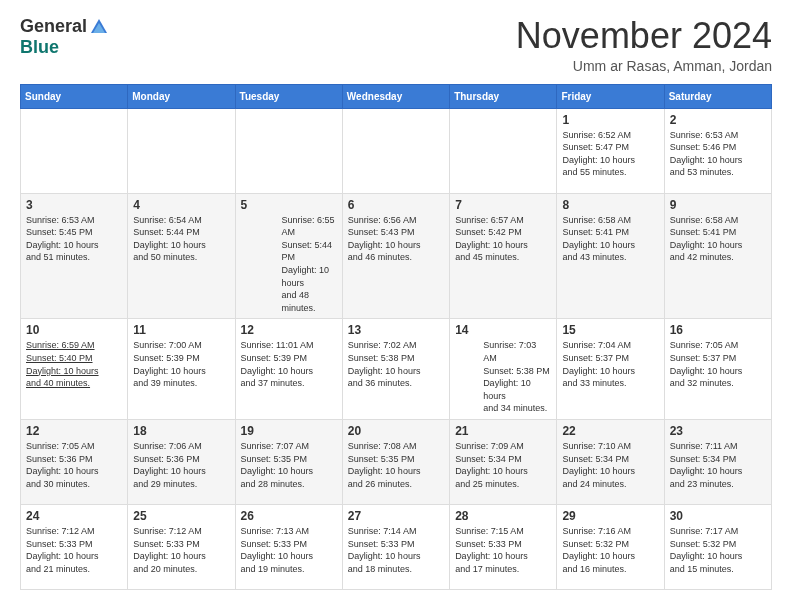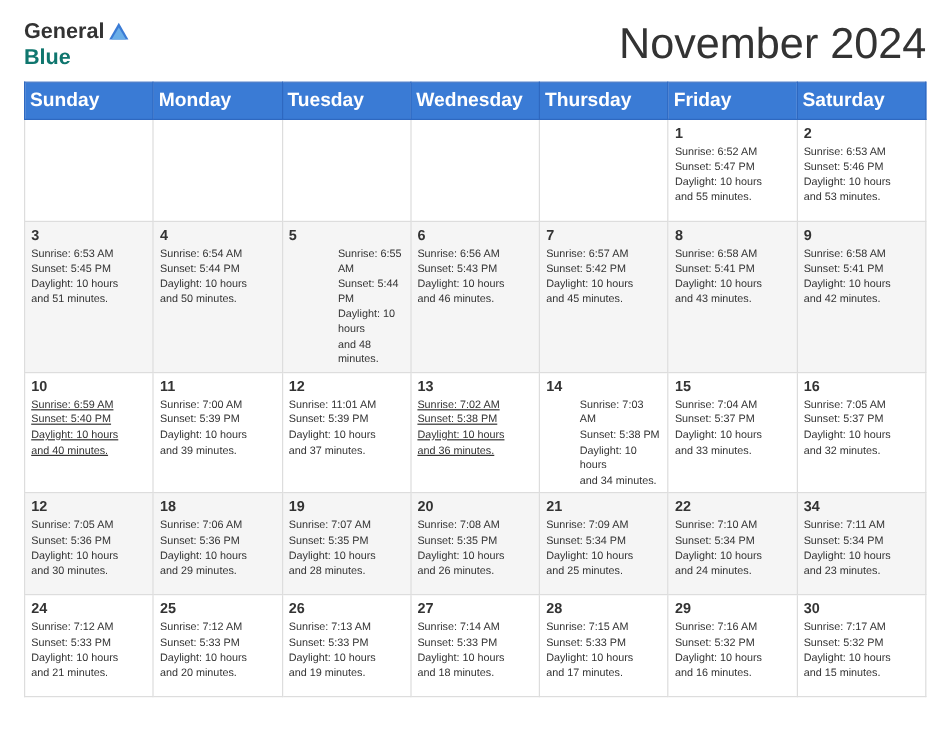--- a/index.html
+++ b/index.html
@@ -59,21 +59,21 @@
       margin-top: 2px;
     }
     .calendar {
       width: 100%;
       border-collapse: collapse;
       border: 1px solid #ccc;
     }
     .calendar th {
       background-color: #3a7bd5;
       color: #fff;
-      font-size: 16px;
+      font-size: 10px;
       font-weight: bold;
       padding: 6px 4px;
       text-align: left;
       border: 1px solid #2e68c0;
     }
     .calendar td {
       width: calc(100% / 7);
       vertical-align: top;
       padding: 4px 5px;
       border: 1px solid #ddd;
@@ -112,20 +112,21 @@
           <polygon points="10,2 18,16 2,16" fill="#3a7bd5"></polygon>
           <polygon points="10,6 16,16 4,16" fill="#6aaee8"></polygon>
         </svg>
       </div>
       <div>
         <span class="logo-blue">Blue</span>
       </div>
     </div>
     <div class="title-section">
       <div class="month-title">November 2024</div>
+      <div class="location">Umm ar Rasas, Amman, Jordan</div>
     </div>
   </div>
 
   <table class="calendar">
     <thead>
       <tr>
       <th>Sunday</th>
           <th>Monday</th>
           <th>Tuesday</th>
           <th>Wednesday</th>
@@ -224,21 +225,21 @@
           </td>
           <td>
             <span class="day-num">12</span>
             <div class="day-info" style="white-space: pre-line;">Sunrise: 11:01 AM
 Sunset: 5:39 PM
 Daylight: 10 hours
 and 37 minutes.</div>
           </td>
           <td>
             <span class="day-num">13</span>
-            <div class="day-info" style="white-space: pre-line; text-decoration: underline;">Sunrise: 7:02 AM
+            <div class="day-info" style="white-space: pre-line;">Sunrise: 7:02 AM
 Sunset: 5:38 PM
 Daylight: 10 hours
 and 36 minutes.</div>
           </td>
           <td>
             <span class="day-num">14</span>
             <div class="day-info" style="white-space: pre-line; margin-left: 28px;">Sunrise: 7:03 AM
 Sunset: 5:38 PM
 Daylight: 10 hours
 and 34 minutes.</div>
@@ -295,21 +296,21 @@
 and 25 minutes.</div>
           </td>
           <td>
             <span class="day-num">22</span>
             <div class="day-info" style="white-space: pre-line;">Sunrise: 7:10 AM
 Sunset: 5:34 PM
 Daylight: 10 hours
 and 24 minutes.</div>
           </td>
           <td>
-            <span class="day-num">34</span>
+            <span class="day-num">23</span>
             <div class="day-info" style="white-space: pre-line;">Sunrise: 7:11 AM
 Sunset: 5:34 PM
 Daylight: 10 hours
 and 23 minutes.</div>
           </td>
         </tr>
         <tr>
           <td>
             <span class="day-num">24</span>
             <div class="day-info" style="white-space: pre-line;">Sunrise: 7:12 AM

